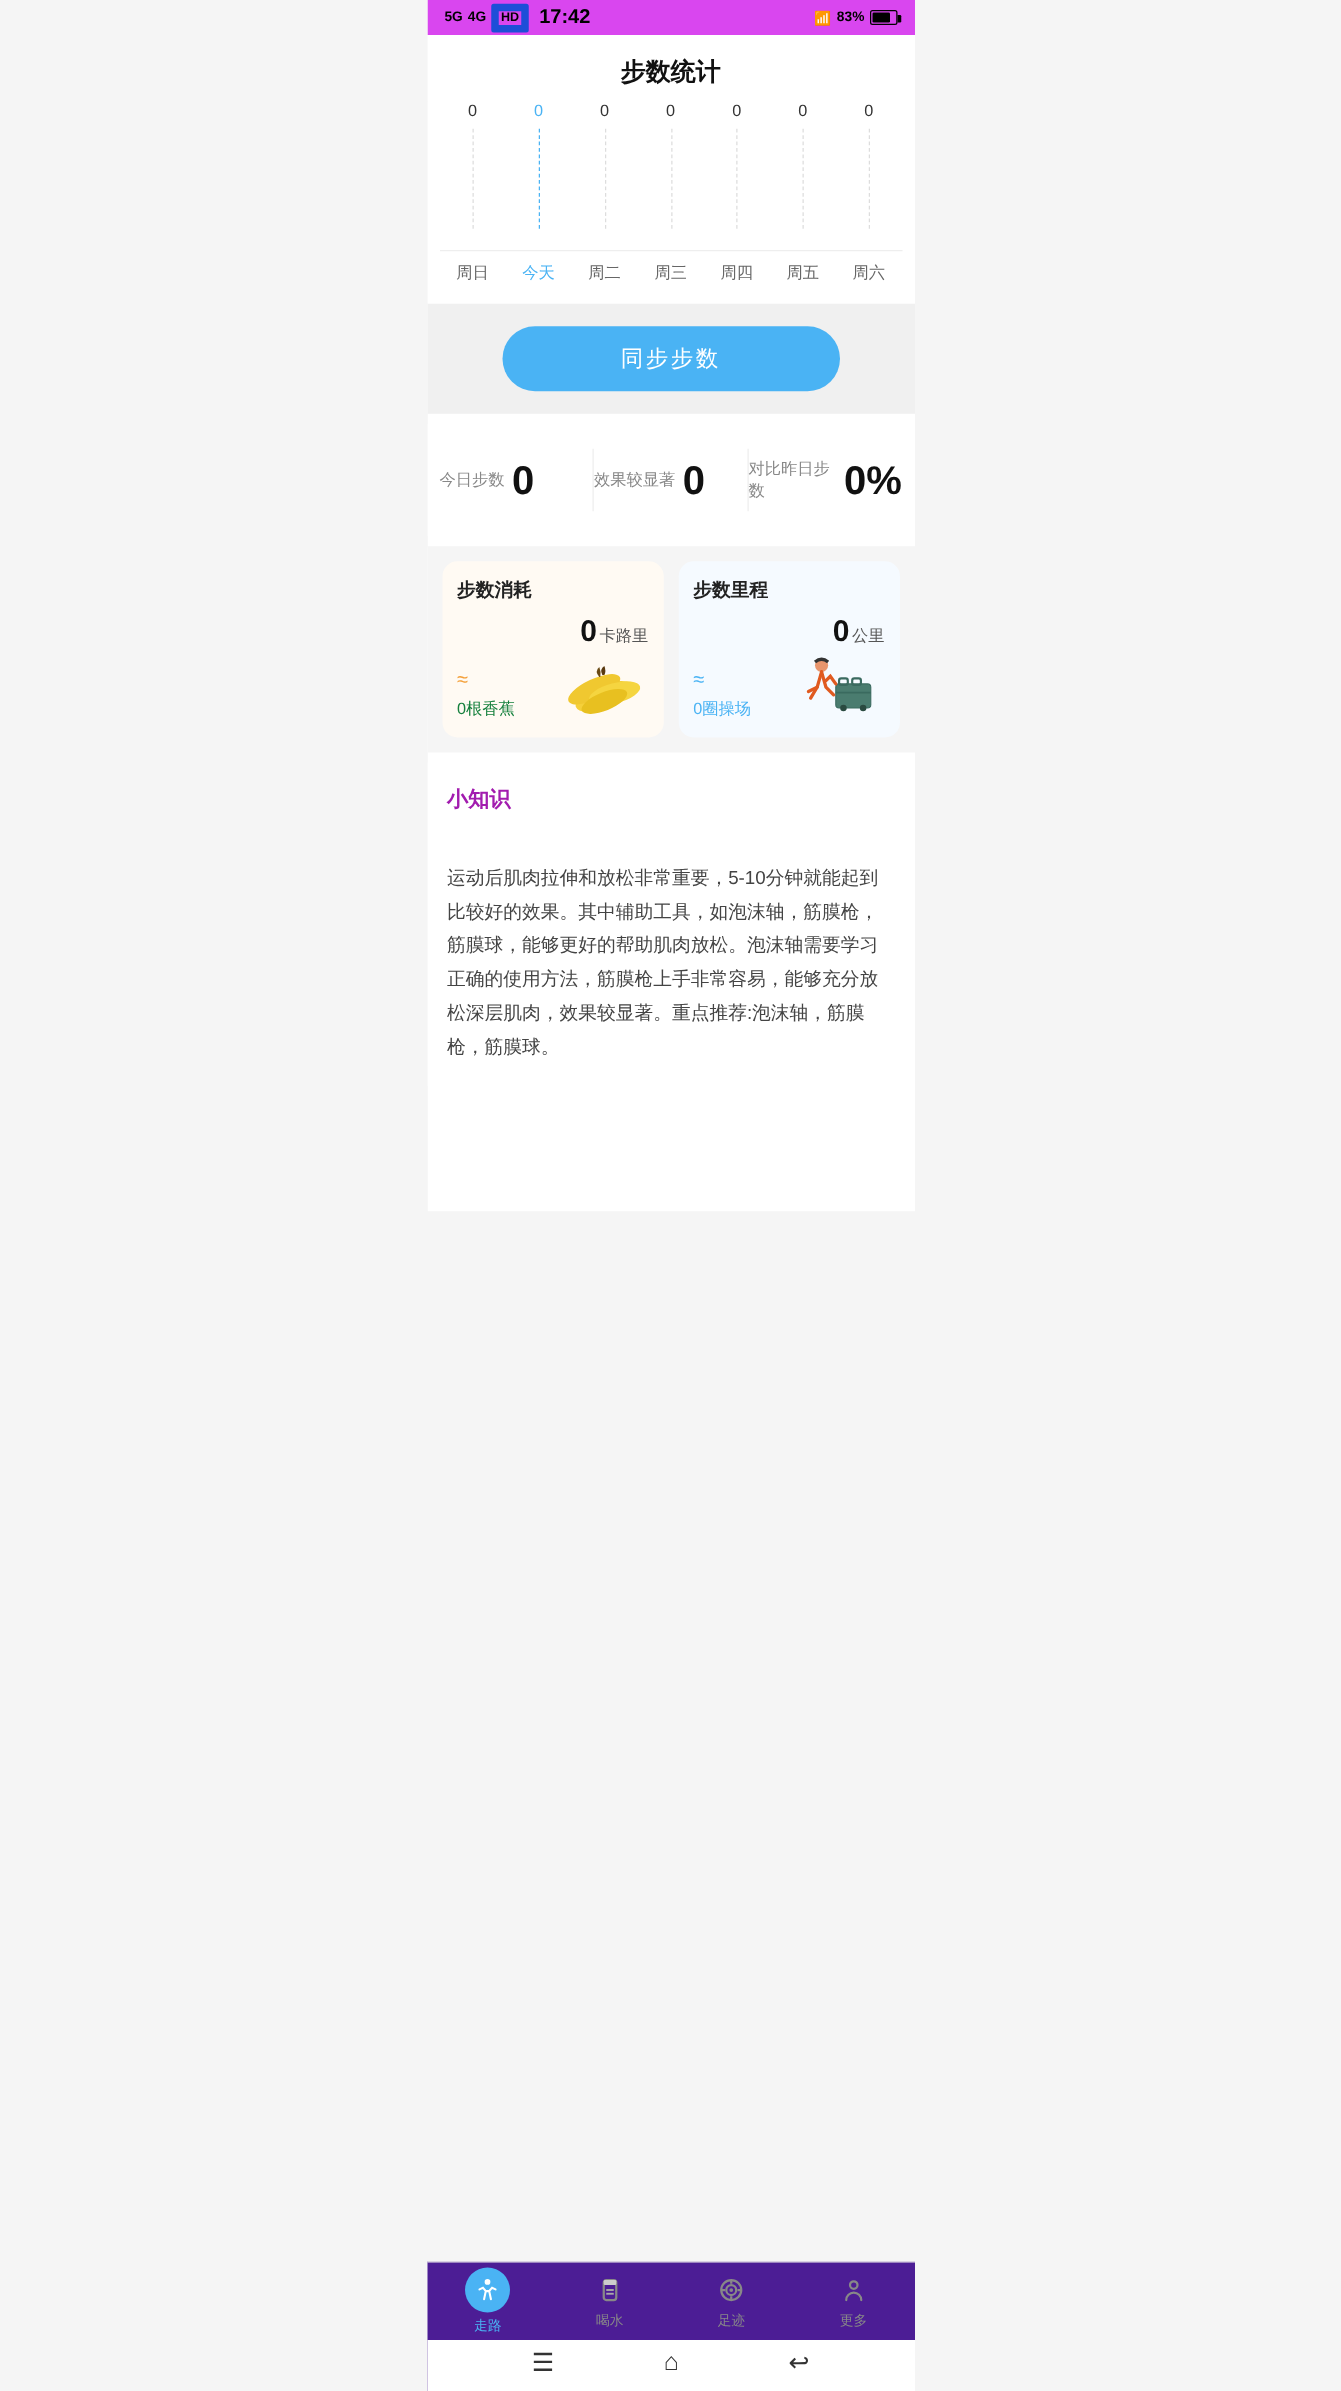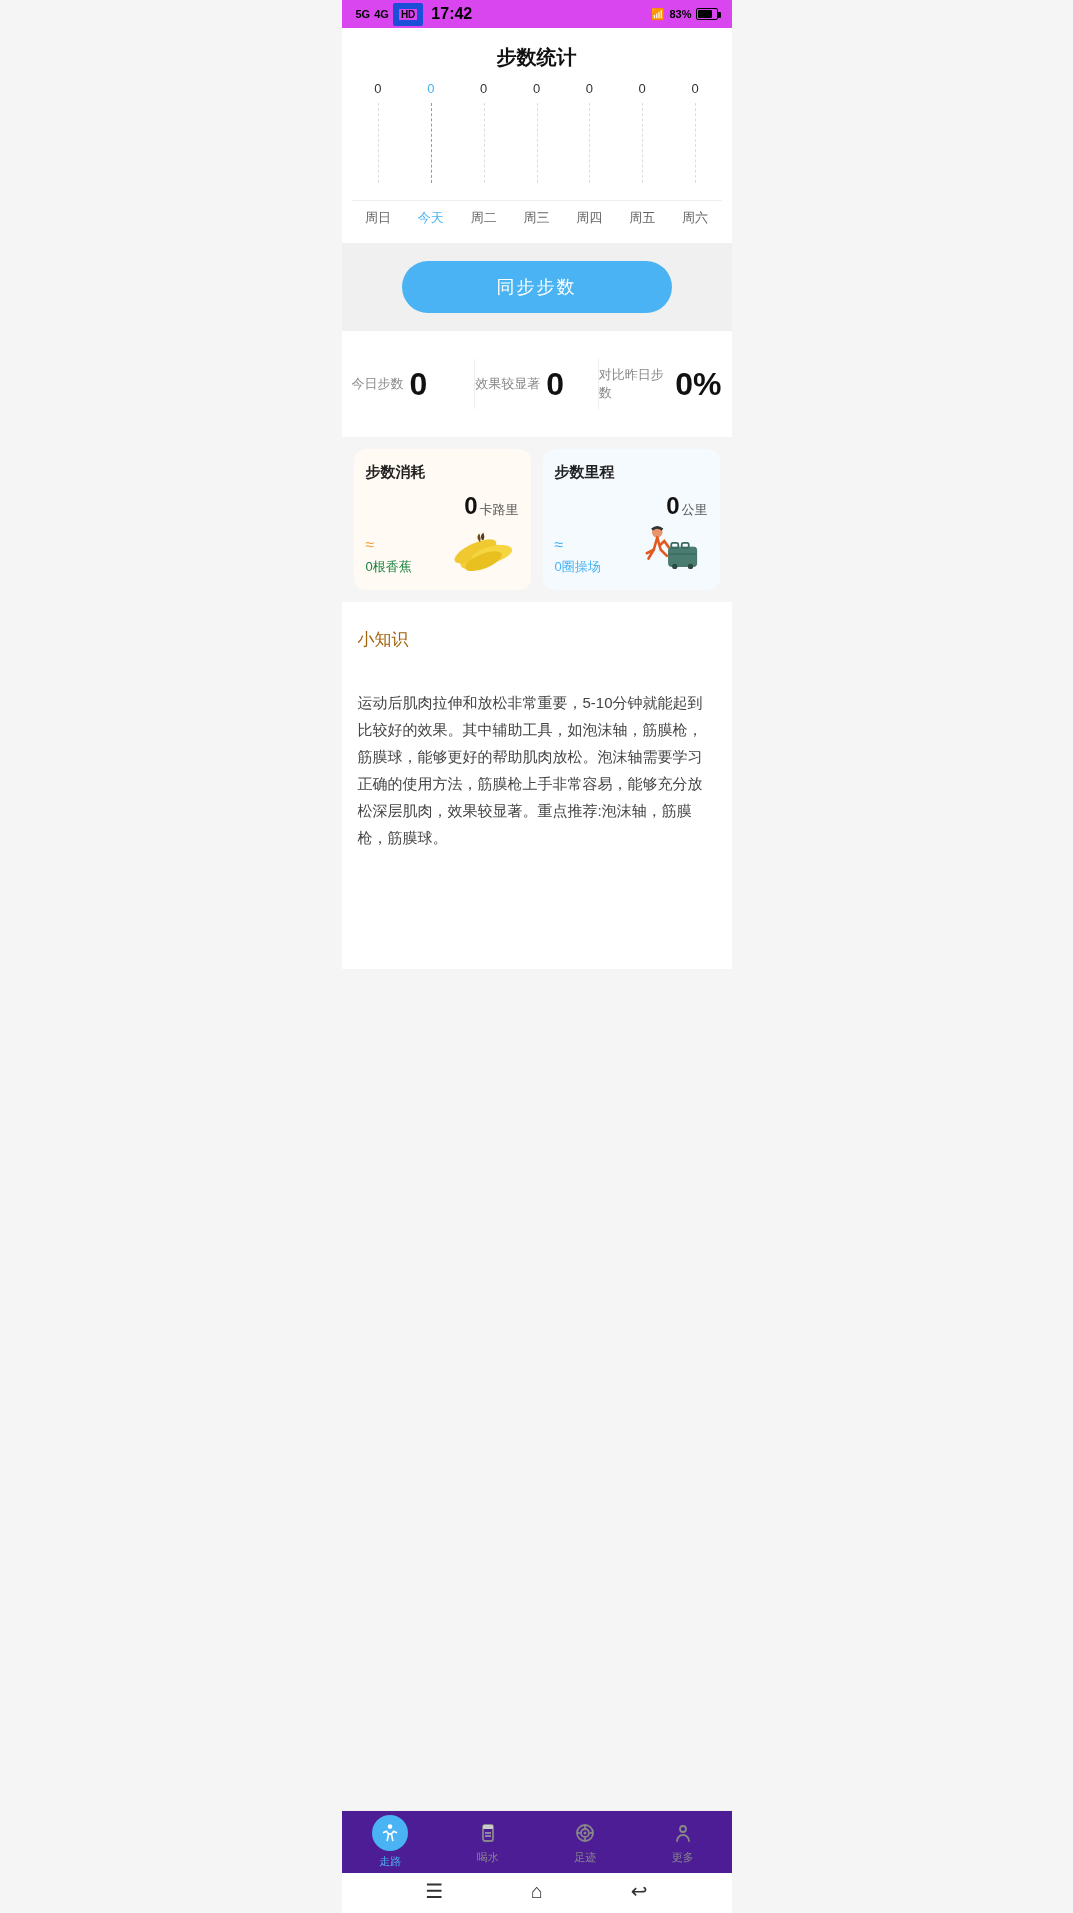--- a/index.html
+++ b/index.html
@@ -219,22 +219,22 @@
     .banana-svg { width: 65px; height: 50px; }
 
     
     .knowledge-section {
       background: #fff;
       margin-top: 8px;
       padding: 18px 16px;
     }
     .knowledge-title {
       font-size: 17px;
-      font-weight: 400;
-      color: #a16207;
+      font-weight: 700;
+      color: #a21caf;
       margin-bottom: 12px;
     }
     .knowledge-text {
       font-size: 15px;
       color: #444;
       line-height: 1.8;
       margin-top: 38px;
     }
 
     

